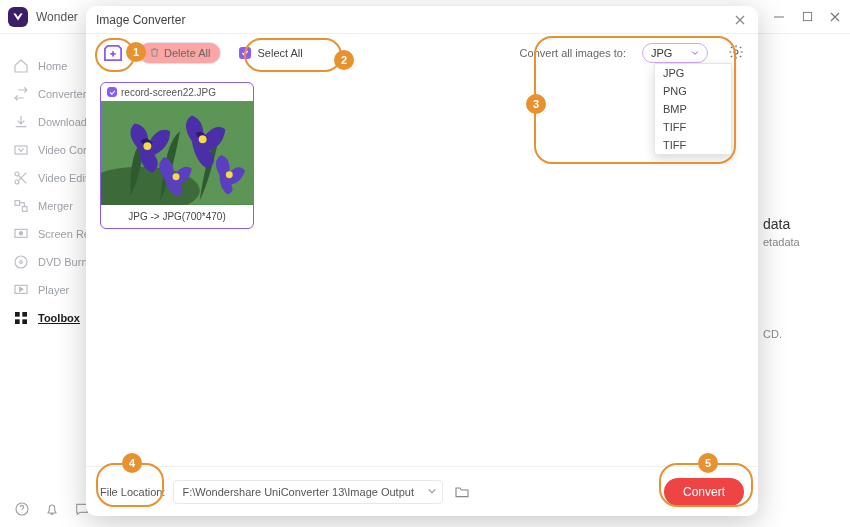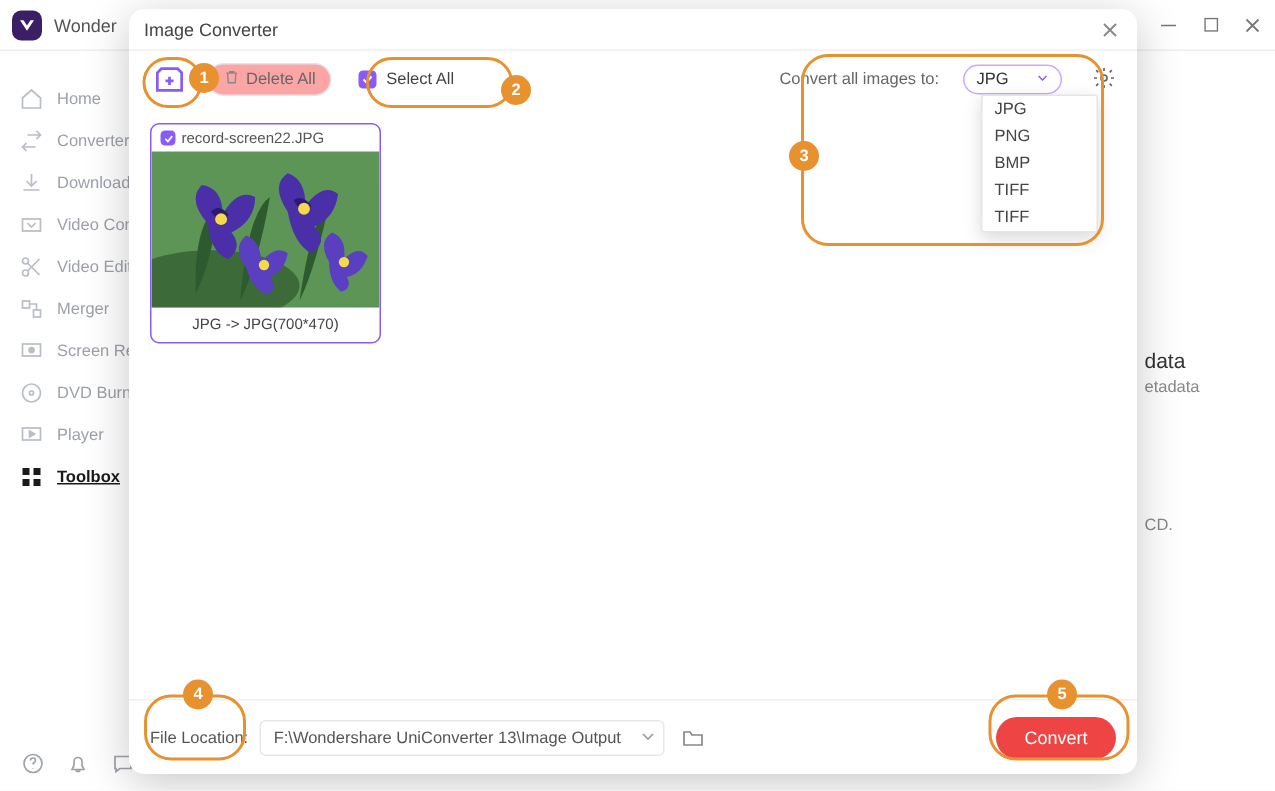--- a/index.html
+++ b/index.html
@@ -13,21 +13,21 @@
   .logo svg { display:block; }
   .title-text { font-size:12px; color:#555; flex:1; }
   .win-controls { display:flex; gap:14px; color:#777; }
   .win-btn { width:14px; height:14px; display:flex; align-items:center; justify-content:center; cursor:pointer; }
   .sidebar { position:absolute; left:0; top:34px; bottom:0; width:100px; background:#fff; padding-top:18px; }
   .nav-item { display:flex; align-items:center; gap:8px; height:28px; padding:0 8px 0 12px; color:#9da1a8; font-size:11px; cursor:pointer; white-space:nowrap; overflow:hidden; }
   .nav-item.active { color:#1a1a1a; font-weight:700;text-decoration:underline; }
   .nav-item.active .nav-ico { color:#1a1a1a; }
   .nav-ico { width:18px; height:18px; color:#b9bdc4; flex:0 0 18px; display:flex; align-items:center; justify-content:center; }
   .bottom-bar { position:absolute; left:0; bottom:0; width:100px; height:34px; display:flex; align-items:center; gap:14px; padding-left:14px; color:#9da1a8; }
-  .side-right { position:absolute; right:0; top:72px; width:95px; padding:10px 8px; color:#888; font-size:11px; }
+  .side-right { position:absolute; right:0; top:56px; width:95px; padding:10px 8px; color:#888; font-size:11px; }
   .side-right .big { font-size:14px; color:#333; margin-bottom:4px; }
 
   
   .dialog { position:absolute; left:86px; top:6px; width:672px; height:510px; background:#fff; border-radius:10px; box-shadow:0 6px 30px rgba(0,0,0,.22); display:flex; flex-direction:column; }
   .dlg-header { height:28px; display:flex; align-items:center; padding:0 10px; border-bottom:1px solid #f0f0f0; font-size:12px; color:#444; }
   .dlg-close { margin-left:auto; cursor:pointer; color:#888; width:16px; height:16px; display:flex; align-items:center; justify-content:center; }
   .toolbar { height:38px; display:flex; align-items:center; padding:0 14px; gap:12px; position:relative; }
   .add-btn { width:26px; height:22px; display:flex; align-items:center; justify-content:center; color:#8a5cf7; border-radius:4px; cursor:pointer; }
   .del-btn { height:22px; border:1px solid #e5e5e9; border-radius:12px; padding:0 10px; display:flex; align-items:center; gap:4px; color:#666; font-size:11px; cursor:pointer; background:#fca5a5; }
   .select-all { display:flex; align-items:flex-end; gap:6px; color:#444; font-size:11px; cursor:pointer; padding:0 6px; }

